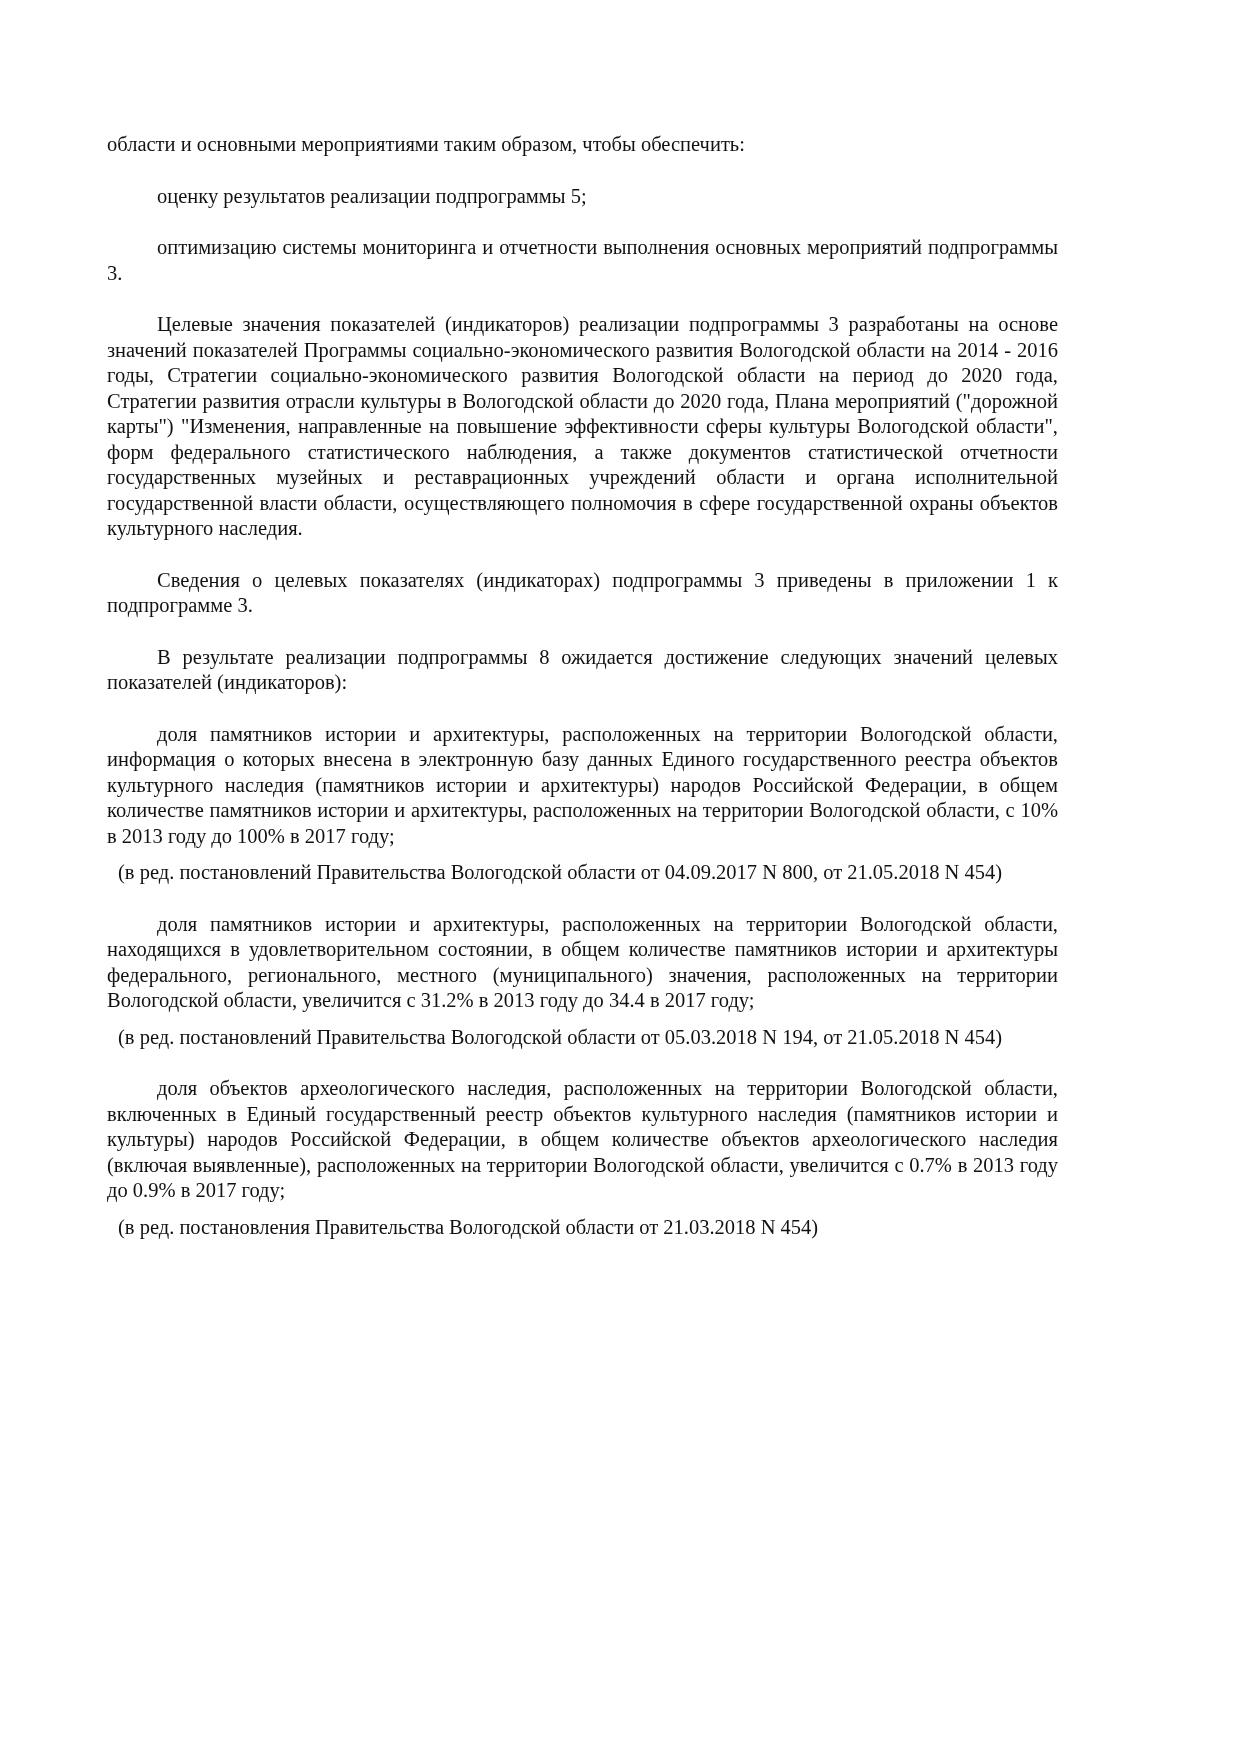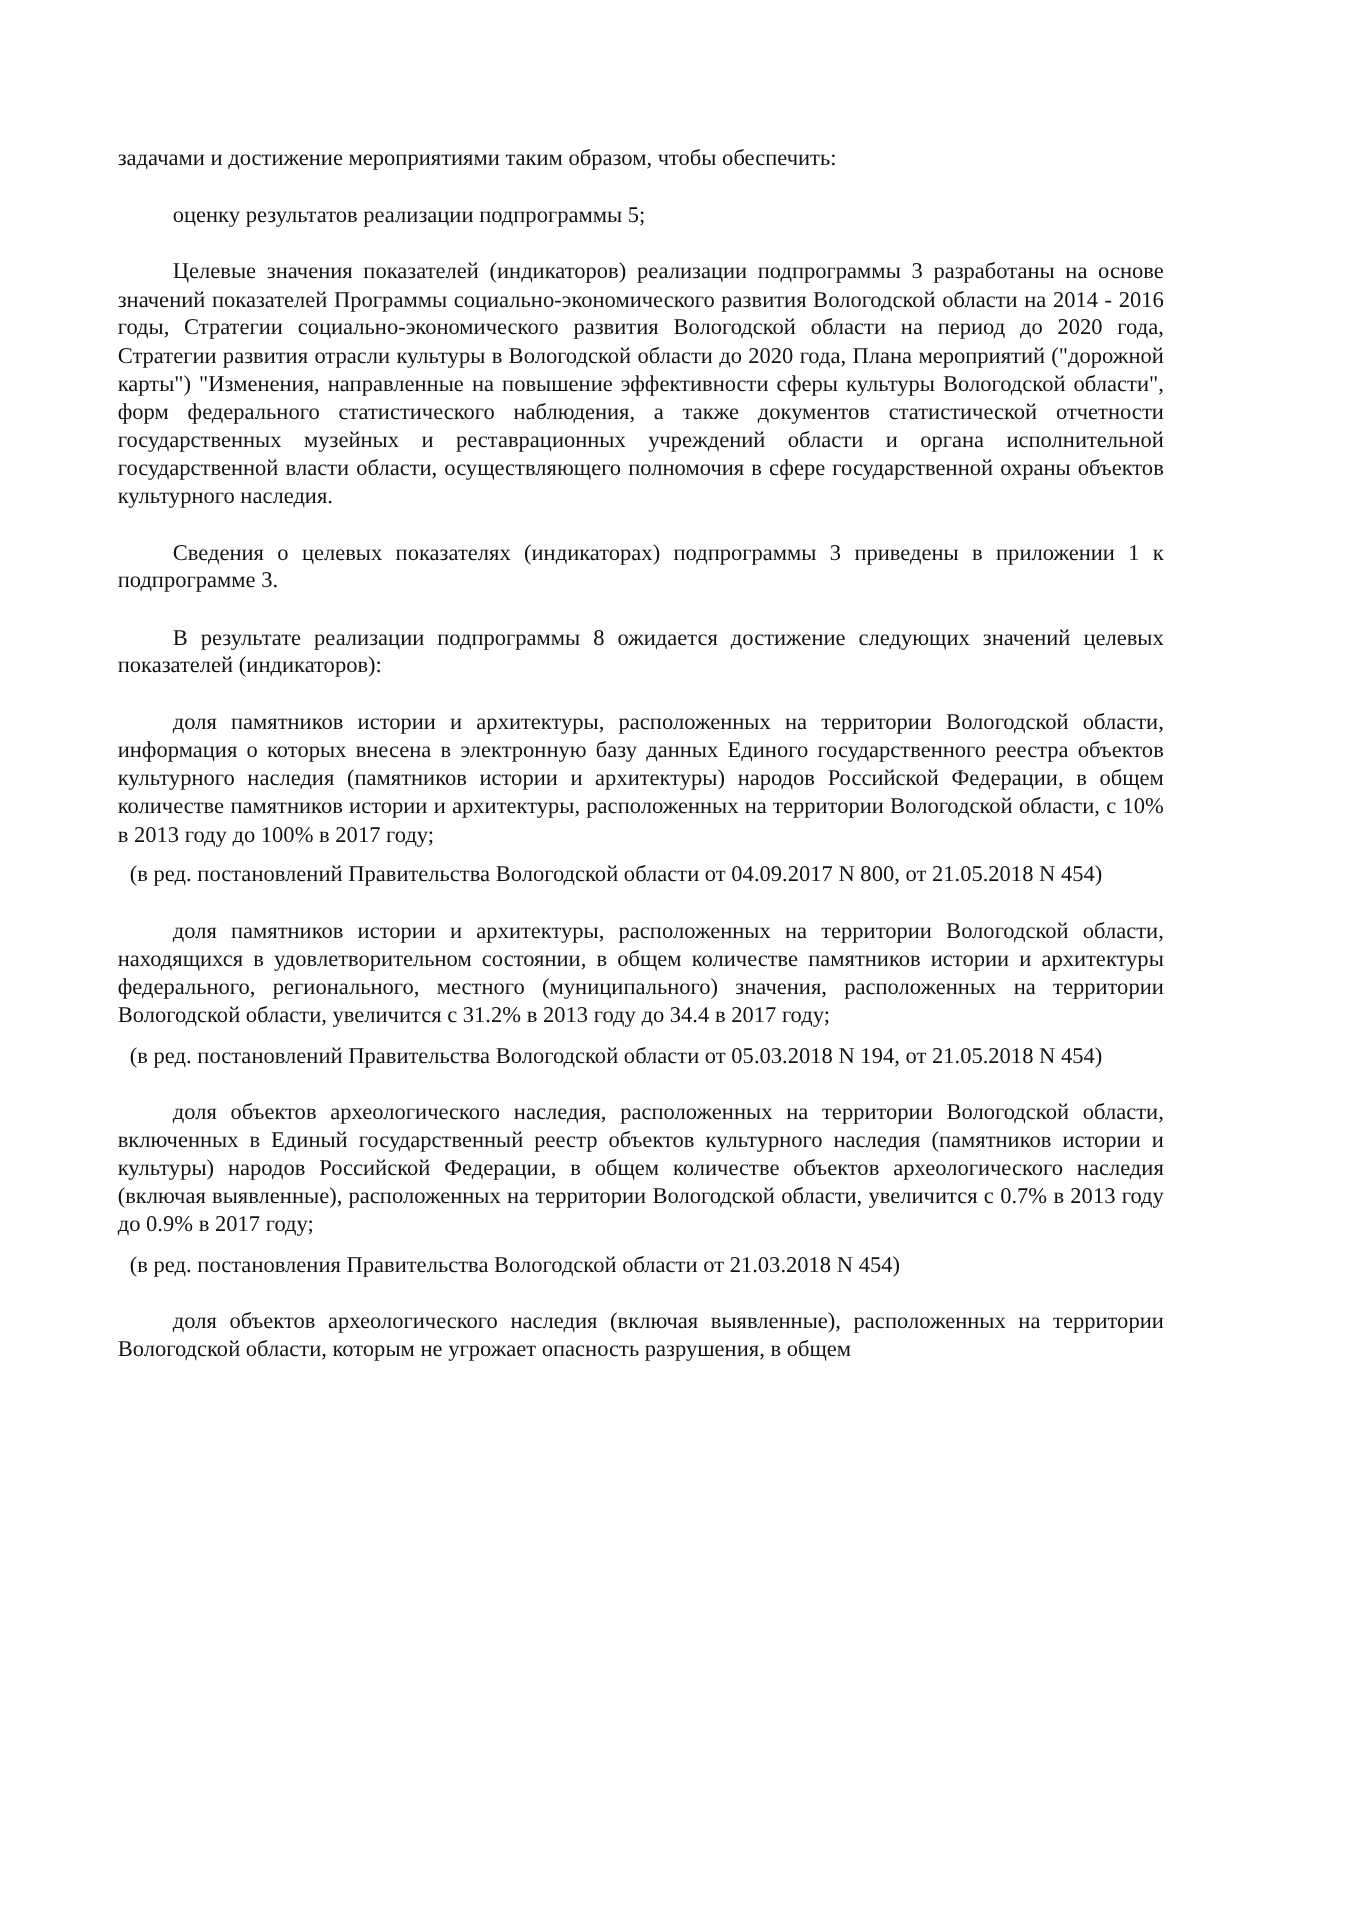--- a/index.html
+++ b/index.html
@@ -36,35 +36,35 @@
     }
     .note {
       margin: 11px;
       text-align: justify;
     }
   </style>
 </head>
 <body>
 
 <div class="page">
-  <p class="p">задачами и достижение мероприятиями таким образом, чтобы обеспечить:</p>
+  <p class="p">области и основными мероприятиями таким образом, чтобы обеспечить:</p>
 
   <p class="p indent gap">оценку результатов реализации подпрограммы 5;</p>
 
+  <p class="p indent gap">оптимизацию системы мониторинга и отчетности выполнения основных мероприятий подпрограммы 3.</p>
 
   <p class="p indent gap">Целевые значения показателей (индикаторов) реализации подпрограммы 3 разработаны на основе значений показателей Программы социально-экономического развития Вологодской области на 2014 - 2016 годы, Стратегии социально-экономического развития Вологодской области на период до 2020 года, Стратегии развития отрасли культуры в Вологодской области до 2020 года, Плана мероприятий ("дорожной карты") "Изменения, направленные на повышение эффективности сферы культуры Вологодской области", форм федерального статистического наблюдения, а также документов статистической отчетности государственных музейных и реставрационных учреждений области и органа исполнительной государственной власти области, осуществляющего полномочия в сфере государственной охраны объектов культурного наследия.</p>
 
   <p class="p indent gap">Сведения о целевых показателях (индикаторах) подпрограммы 3 приведены в приложении 1 к подпрограмме 3.</p>
 
 
   <p class="p indent gap">В результате реализации подпрограммы 8 ожидается достижение следующих значений целевых показателей (индикаторов):</p>
 
   <p class="p indent gap">доля памятников истории и архитектуры, расположенных на территории Вологодской области, информация о которых внесена в электронную базу данных Единого государственного реестра объектов культурного наследия (памятников истории и архитектуры) народов Российской Федерации, в общем количестве памятников истории и архитектуры, расположенных на территории Вологодской области, с 10% в 2013 году до 100% в 2017 году;</p>
   <p class="note">(в ред. постановлений Правительства Вологодской области от 04.09.2017 N 800, от 21.05.2018 N 454)</p>
 
   <p class="p indent gap">доля памятников истории и архитектуры, расположенных на территории Вологодской области, находящихся в удовлетворительном состоянии, в общем количестве памятников истории и архитектуры федерального, регионального, местного (муниципального) значения, расположенных на территории Вологодской области, увеличится с 31.2% в 2013 году до 34.4 в 2017 году;</p>
   <p class="note">(в ред. постановлений Правительства Вологодской области от 05.03.2018 N 194, от 21.05.2018 N 454)</p>
 
   <p class="p indent gap">доля объектов археологического наследия, расположенных на территории Вологодской области, включенных в Единый государственный реестр объектов культурного наследия (памятников истории и культуры) народов Российской Федерации, в общем количестве объектов археологического наследия (включая выявленные), расположенных на территории Вологодской области, увеличится с 0.7% в 2013 году до 0.9% в 2017 году;</p>
   <p class="note">(в ред. постановления Правительства Вологодской области от 21.03.2018 N 454)</p>
 
-  <p class="p indent gap">доля объектов археологического наследия (включая выявленные), расположенных на территории Вологодской области, которым не угрожает опасность разрушения, в общем</p>
 </div>
 
 </body></html>

